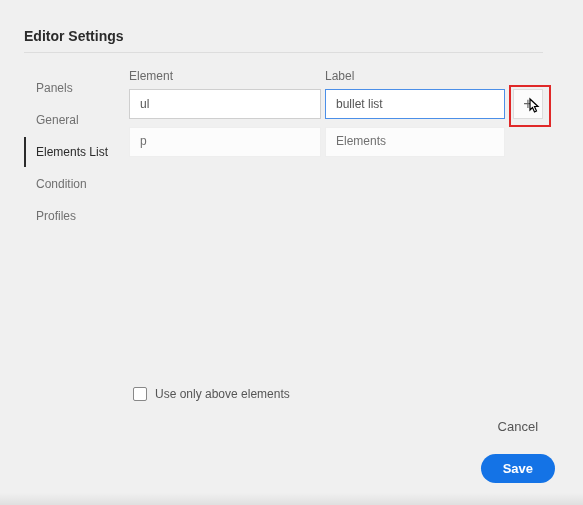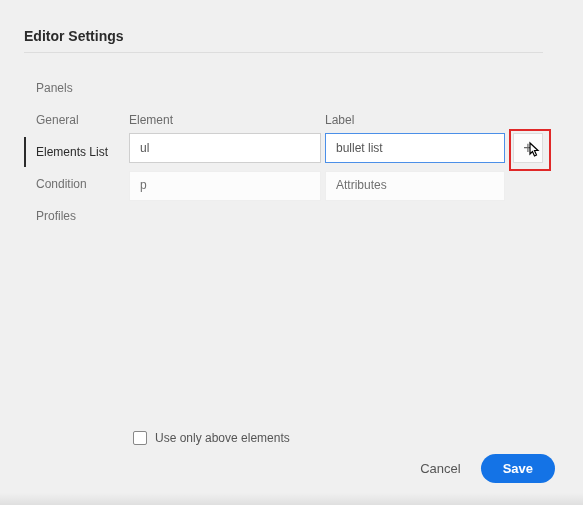--- a/index.html
+++ b/index.html
@@ -52,21 +52,20 @@
       position: relative;
     }
     .columns {
       display: flex;
       gap: 4px;
     }
     .col-header {
       font-size: 12px;
       color: #6a6a6a;
       margin-bottom: 6px;
-      margin-top: 44px;
     }
     .col-element { width: 192px; }
     .col-label { width: 180px; }
     .row {
       display: flex;
       gap: 4px;
       margin-bottom: 8px;
       align-items: center;
     }
     .input {
@@ -141,20 +140,21 @@
       font-size: 12px;
       color: #555;
     }
     .footer {
       position: absolute;
       bottom: 22px;
       right: 28px;
       display: flex;
       align-items: center;
       gap: 20px;
+      flex-direction: column;
     }
     .cancel-btn {
       font-size: 13px;
       color: #555;
       background: none;
       border: none;
       cursor: pointer;
     }
     .save-btn {
       background: #1473e6;
@@ -207,21 +207,21 @@
           </button>
           <div class="highlight-box"></div>
           <svg class="cursor-icon" width="18" height="20" viewBox="0 0 18 20">
             <path d="M5 2 L5 13 L7.5 10.5 L9.5 15 L11.5 14 L9.5 9.5 L13 9.5 Z" fill="#fff" stroke="#000" stroke-width="1.2"></path>
           </svg>
         </div>
       </div>
 
       <div class="row">
         <div class="cell element">p</div>
-        <div class="cell label">Attributes</div>
+        <div class="cell label">Elements</div>
       </div>
 
       <div class="checkbox-row">
         <div class="checkbox"></div>
         <span class="checkbox-label">Use only above elements</span>
       </div>
     </div>
   </div>
 
   <div class="footer">

